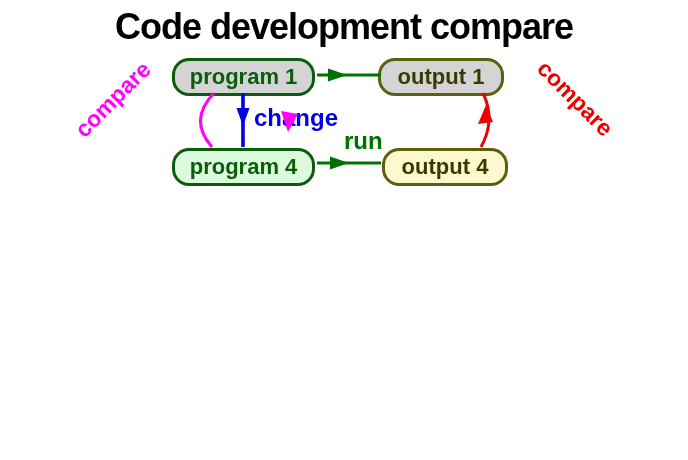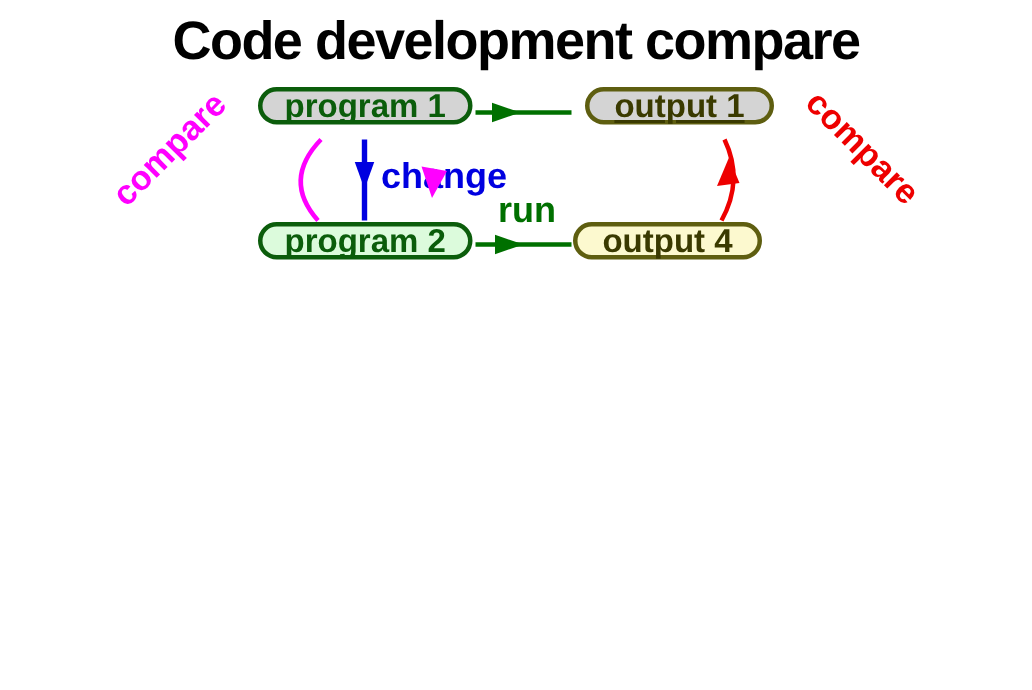--- a/index.html
+++ b/index.html
@@ -11,48 +11,48 @@
     overflow:hidden;
     font-family:"Liberation Sans", sans-serif;
   }
   .title {
     position:absolute; left:0; right:0; top:6px;
     text-align:center;
     font-weight:bold; font-size:36px; letter-spacing:-1px;
     color:var(--title,#000);
   }
   .node {
-    position:absolute; height:25px;
+    position:absolute; height:38px;
     border-radius:17px; border:3px solid #000;
     box-sizing:border-box;
     display:flex; align-items:center; justify-content:center;
     font-weight:bold; font-size:22px;
     white-space:nowrap;
   }
   .node-program1 {
     left:172px; top:58px; width:143px;
     background:var(--program1_fill); border-color:var(--program_border); color:var(--program_text);
   }
   .node-output1 {
-    left:390px; top:58px; width:126px;
-    background:var(--output1_fill); border-color:var(--output_border); color:var(--output_text);text-decoration:underline;
+    left:378px; top:58px; width:126px;
+    background:var(--output1_fill); border-color:var(--output_border); color:var(--output_text);
   }
   .node-program2 {
     left:172px; top:148px; width:143px;
     background:var(--program2_fill); border-color:var(--program_border); color:var(--program_text);
   }
   .node-output2 {
     left:382px; top:148px; width:126px;
     background:var(--output2_fill); border-color:var(--output_border); color:var(--output_text);
   }
   .edge-label {
     position:absolute; font-weight:bold; font-size:24px; white-space:nowrap;
   }
   .label-change { left:254px; top:104px; color:var(--change_arrow); }
-  .label-run    { left:332px; top:127px; color:var(--run_arrow); }
+  .label-run    { left:344px; top:127px; color:var(--run_arrow); }
   .label-compare-left {
     left:58px; top:86px; width:110px; text-align:center;
     transform:rotate(-45deg); font-size:23px;
     color:var(--compare_left_arc);
   }
   .label-compare-right {
     left:520px; top:85px; width:110px; text-align:center;
     transform:rotate(45deg); font-size:23px;
     color:var(--compare_right_arc);
   }
@@ -68,21 +68,21 @@
 
   <div class="title">Code development compare</div>
 
   <div class="node node-program1">
     <span>program 1</span>
   </div>
   <div class="node node-output1">
     <span>output 1</span>
   </div>
   <div class="node node-program2">
-    <span>program 2</span>
+    <span>program 4</span>
   </div>
   <div class="node node-output2">
     <span>output 4</span>
   </div>
 
   <div class="edge-label label-change">change</div>
   <div class="edge-label label-run">run</div>
   <div class="edge-label label-compare-left">compare</div>
   <div class="edge-label label-compare-right">compare</div>
 

